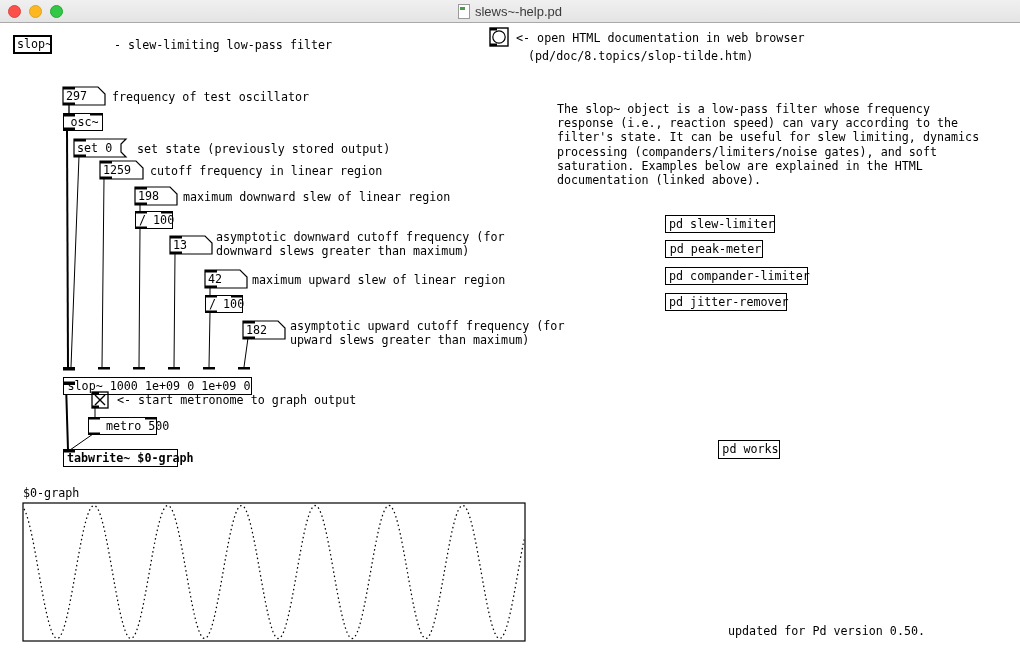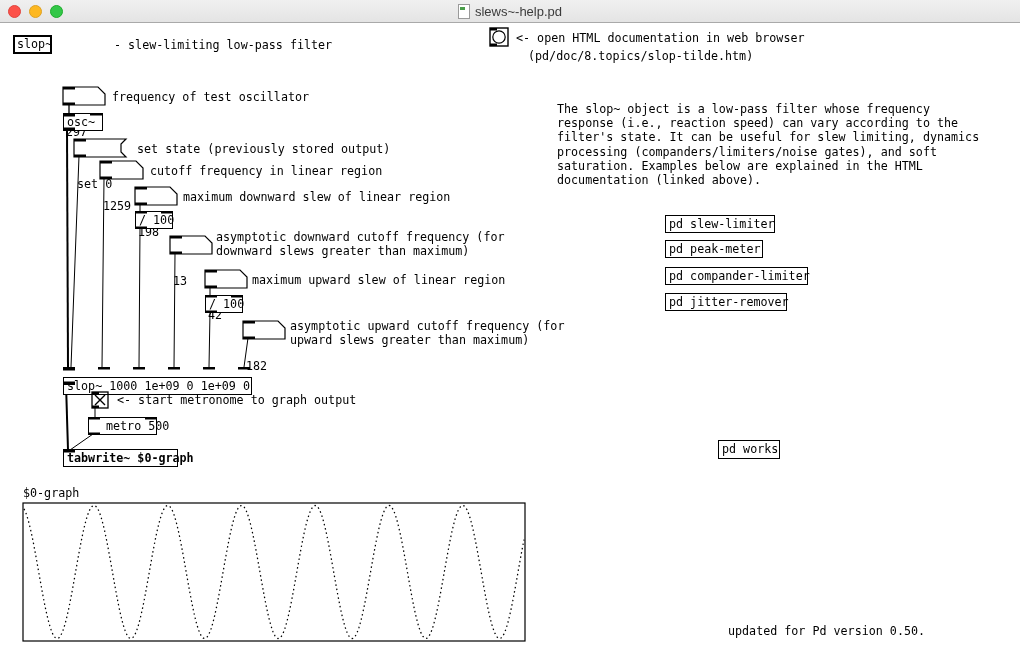--- a/index.html
+++ b/index.html
@@ -26,24 +26,24 @@
 
   
   svg.layer{position:absolute;left:0;top:0;z-index:1;}
   svg.over{z-index:3;pointer-events:none;}
 
   .pd-text{position:absolute;z-index:2;font-size:11.7px;line-height:14.2px;
     white-space:pre;color:#000;}
   .cmt{}
   .objbox{position:absolute;z-index:2;box-sizing:border-box;background:#fff;
     border:1px solid #000;font-size:11.7px;line-height:14px;white-space:pre;
-    padding:1px 0 0 3px;color:#000;}
+    padding:1px 0 0 3px;color:#000;text-align:center;}
   .mainbox{border-width:2px;padding:0 0 0 2px;}
   .hitbox{position:absolute;z-index:2;box-sizing:border-box;background:transparent;
-    font-size:11.7px;line-height:14px;white-space:pre;padding:2px 13px 0 3px;color:#000;margin-top:36px;}
+    font-size:11.7px;line-height:14px;white-space:pre;padding:2px 13px 0 3px;color:#000;}
 </style>
 </head>
 <body>
 
 <div class="window">
 
   <div class="titlebar">
     <div class="traffic">
       <span class="tl red"></span>
       <span class="tl yellow"></span>

